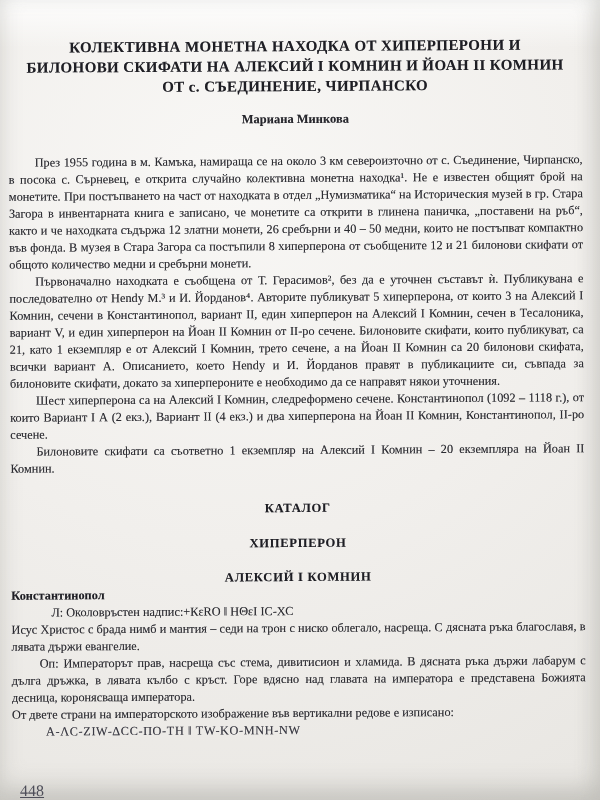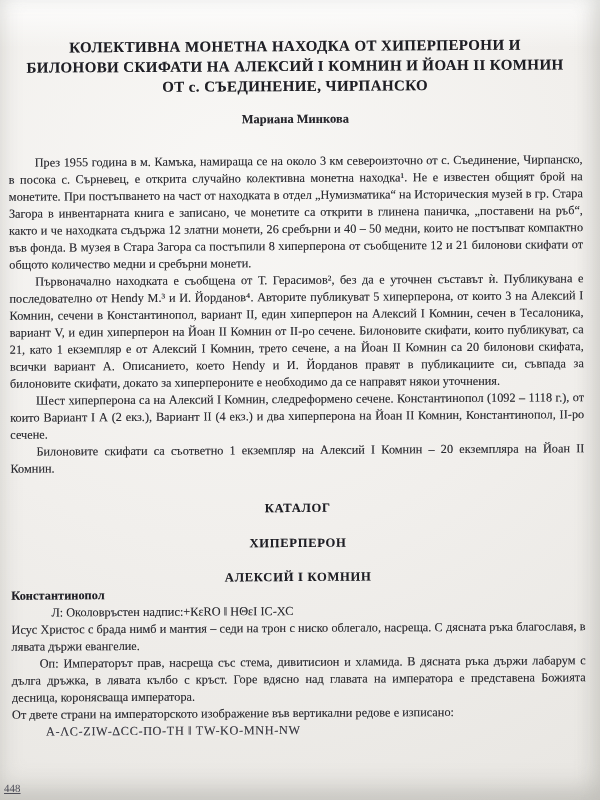--- a/index.html
+++ b/index.html
@@ -28,23 +28,23 @@
              letter-spacing:.7px; color:#1e1e24; line-height:13px; }
   .h-catalog{ margin-top:26px; }
   .h-section{ margin-top:22px; }
   .h-ruler{ margin-top:21px; }
   .mint{ font-weight:bold; font-size:12.4px; line-height:17px; margin-top:2px; color:#1e1e24; }
   .legend-line{ text-indent:40px; line-height:17px; }
   p.flush{ margin:0; text-indent:0; text-align:justify; }
   p.rev{ margin:0; text-indent:28px; text-align:justify; }
   .inscription{ text-indent:34px; line-height:17px; letter-spacing:.6px; color:#3a3a44; }
   .page-number{
-    position:absolute; left:4px; top:782px;
+    position:absolute; left:20px; top:782px;
     font-family:"Liberation Serif","DejaVu Serif",serif;
-    font-size:11px; color:#4e4e59; transform:rotate(-0.4deg);text-decoration:underline;
+    font-size:16px; color:#4e4e59; transform:rotate(-0.4deg);text-decoration:underline;
   }
 </style>
 </head>
 <body>
 
 <div class="scan">
   <div class="content">
 
     <div class="title">
       <div>КОЛЕКТИВНА МОНЕТНА НАХОДКА ОТ ХИПЕРПЕРОНИ И</div>

